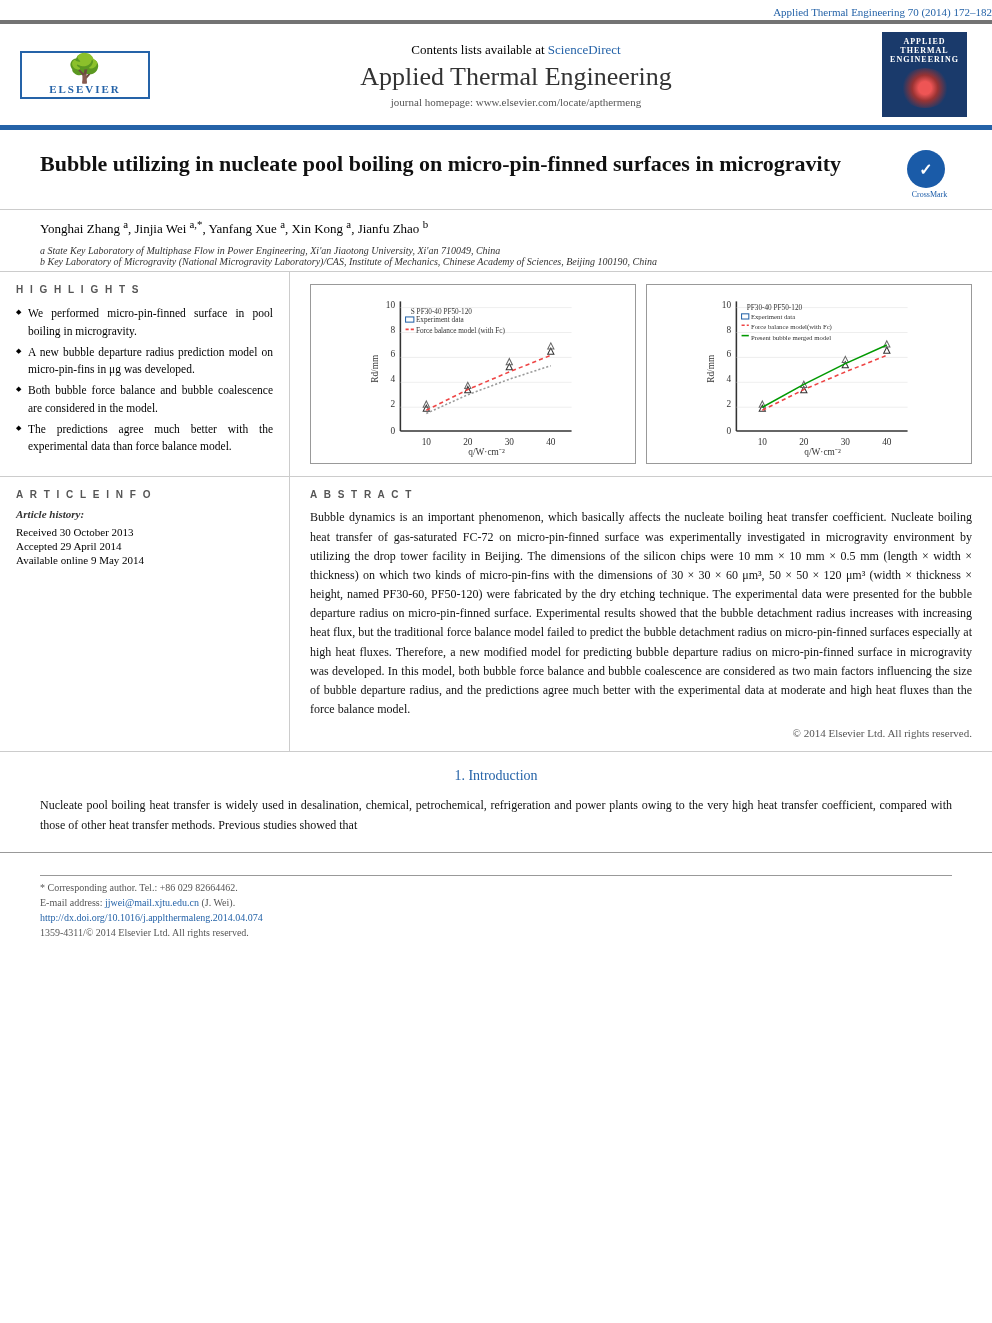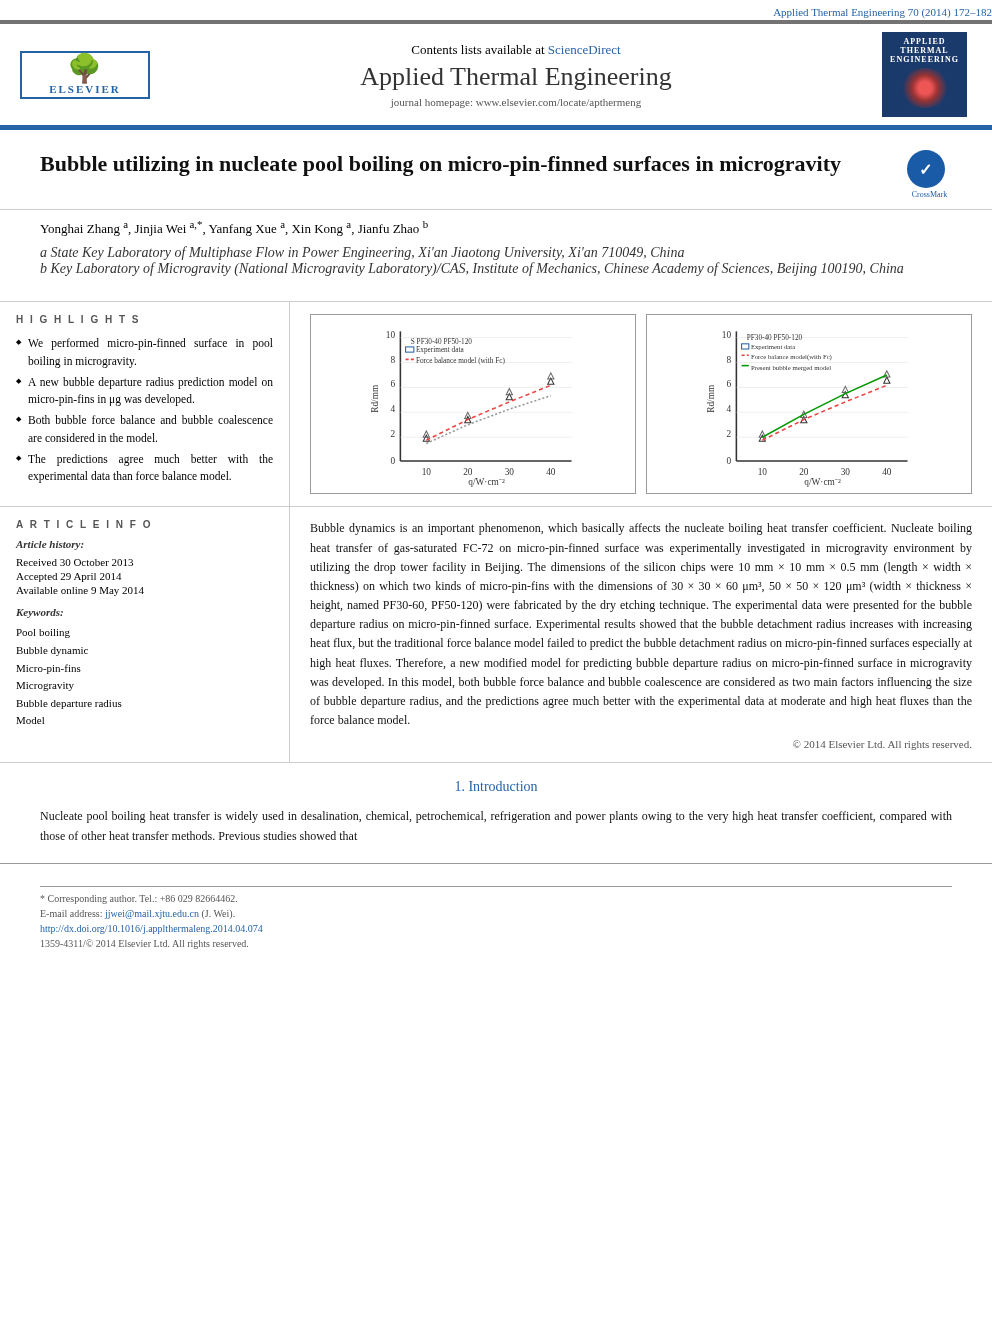--- a/index.html
+++ b/index.html
@@ -139,22 +139,22 @@
       font-weight: bold;
       font-family: serif;
     }
 
     .authors {
       padding: 8px 40px 4px;
       font-size: 13px;
     }
 
     .affiliations {
-      padding: 4px 40px 24px;
-      font-size: 14px;
+      padding: 4px 40px 4px;
+      font-size: 10px;
       font-style: italic;
       color: #333;
       border-bottom: 1px solid #ccc;
     }
 
     
     .two-col-layout {
       display: flex;
       border-bottom: 1px solid #ccc;
     }
@@ -497,32 +497,24 @@
 
 <div class="info-abstract-layout">
 
   <div class="article-info-col">
     <div class="section-heading">A R T I C L E   I N F O</div>
     <div class="info-label">Article history:</div>
     <div class="info-row">Received 30 October 2013</div>
     <div class="info-row">Accepted 29 April 2014</div>
     <div class="info-row">Available online 9 May 2014</div>
 
-    <div class="keywords-section">
-      <div class="info-label">Keywords:</div>
-      <div class="keyword-item">Pool boiling</div>
-      <div class="keyword-item">Bubble dynamic</div>
-      <div class="keyword-item">Micro-pin-fins</div>
-      <div class="keyword-item">Microgravity</div>
-      <div class="keyword-item">Bubble departure radius</div>
-      <div class="keyword-item">Model</div>
-    </div>
   </div>
 
   <div class="abstract-col">
+    <div class="section-heading">A B S T R A C T</div>
     <div class="abstract-text">Bubble dynamics is an important phenomenon, which basically affects the nucleate boiling heat transfer coefficient. Nucleate boiling heat transfer of gas-saturated FC-72 on micro-pin-finned surface was experimentally investigated in microgravity environment by utilizing the drop tower facility in Beijing. The dimensions of the silicon chips were 10 mm × 10 mm × 0.5 mm (length × width × thickness) on which two kinds of micro-pin-fins with the dimensions of 30 × 30 × 60 μm³, 50 × 50 × 120 μm³ (width × thickness × height, named PF30-60, PF50-120) were fabricated by the dry etching technique. The experimental data were presented for the bubble departure radius on micro-pin-finned surface. Experimental results showed that the bubble detachment radius increases with increasing heat flux, but the traditional force balance model failed to predict the bubble detachment radius on micro-pin-finned surfaces especially at high heat fluxes. Therefore, a new modified model for predicting bubble departure radius on micro-pin-finned surface in microgravity was developed. In this model, both bubble force balance and bubble coalescence are considered as two main factors influencing the size of bubble departure radius, and the predictions agree much better with the experimental data at moderate and high heat fluxes than the force balance model.</div>
     <div class="copyright-line">© 2014 Elsevier Ltd. All rights reserved.</div>
   </div>
 </div>
 
 <div class="intro-section">
   <div class="intro-heading">1.  Introduction</div>
   <p class="intro-text">Nucleate pool boiling heat transfer is widely used in desalination, chemical, petrochemical, refrigeration and power plants owing to the very high heat transfer coefficient, compared with those of other heat transfer methods. Previous studies showed that</p>
 </div>
 

